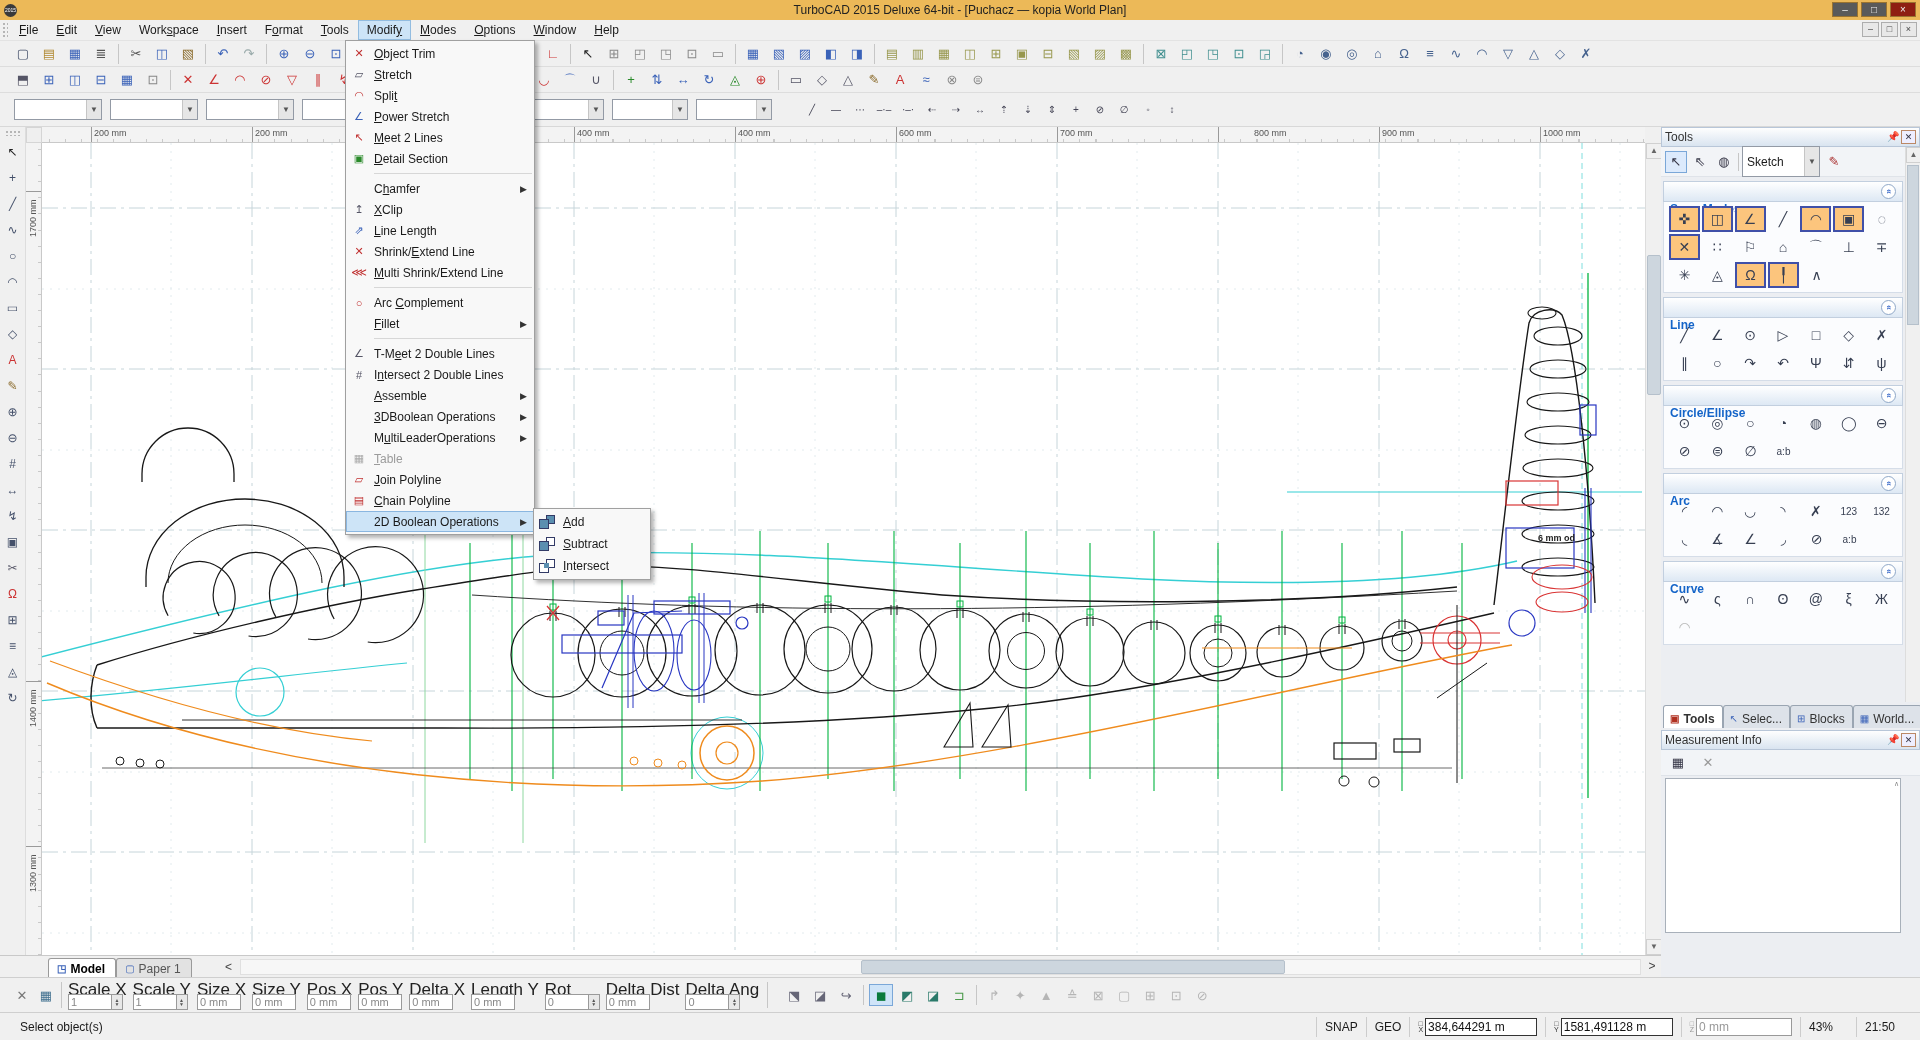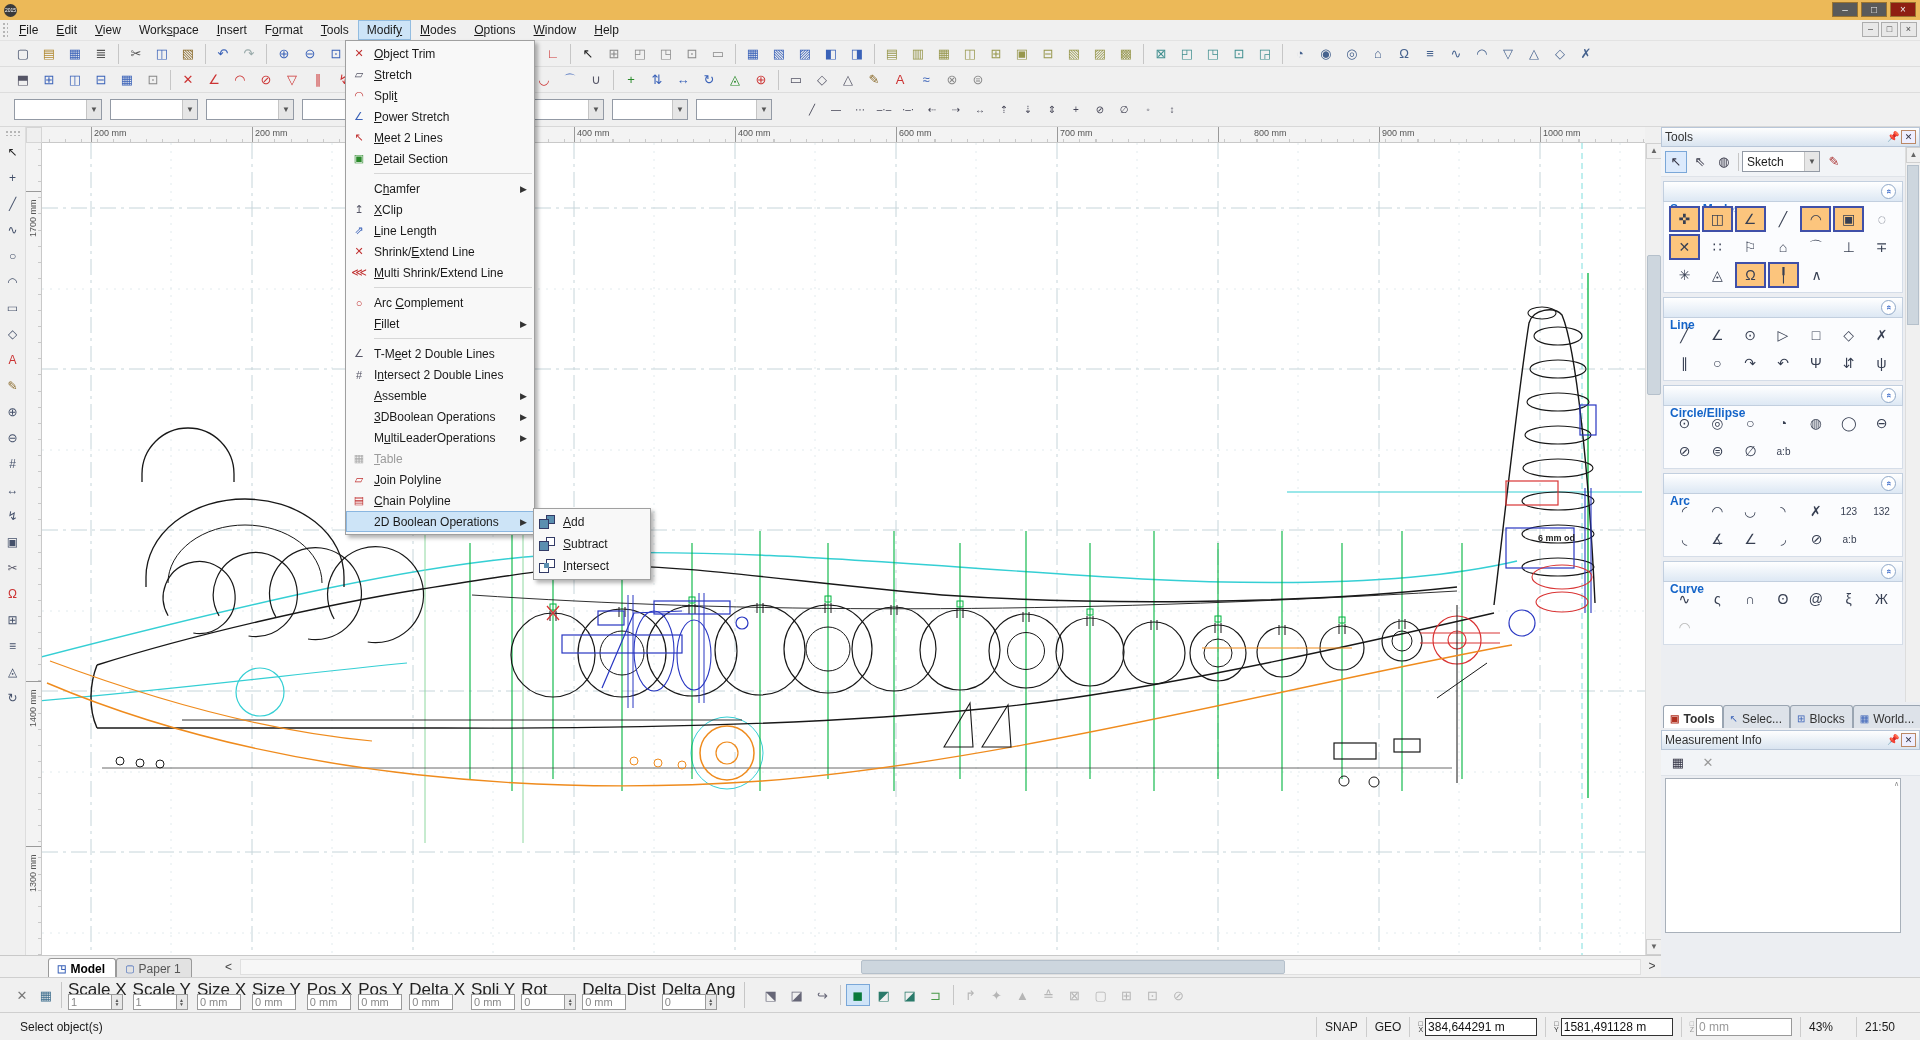--- a/index.html
+++ b/index.html
@@ -84,21 +84,21 @@
   
   #rightpanel { position:absolute; left:1661px; top:0; width:259px; height:850px; background:#eceef2; }
   .palheader { height:20px; background:linear-gradient(#fefefe,#d9e4f0); border:1px solid #b8c6d8;
     display:flex; align-items:center; padding:0 3px; font-size:12px; color:#333; }
   .palheader .ptitle { flex:1; }
   .pin { width:15px; height:15px; font-size:10px; color:#777; text-align:center; line-height:14px; }
   .palclose { width:15px; height:14px; border:1px solid #b86; background:#eef; color:#334; font-size:9px; text-align:center; line-height:12px; }
   #tools-toolbar { height:30px; display:flex; align-items:center; padding:2px 4px; gap:3px; background:#f2f4f7; border-bottom:1px solid #dfe3e9; }
   .ptool { width:22px; height:22px; display:flex; align-items:center; justify-content:center; font-size:13px; color:#334; border:1px solid transparent; }
   .ptool.sel { border:1px solid #7aa7d8; background:#dceafc; }
-  .scombo { width:78px; height:21px; background:#fff; border:1px solid #939aa5; display:flex; align-items:center; }
+  .scombo { width:78px; height:31px; background:#fff; border:1px solid #939aa5; display:flex; align-items:center; }
   .scombo .val { flex:1; padding-left:4px; }
   .scombo .arr { width:15px; height:100%; background:#e6e6e6; border-left:1px solid #c5c5c5; font-size:8px; color:#555; display:flex; align-items:center; justify-content:center; }
   .sect { margin:4px 2px 0 2px; }
   .secthdr { height:21px; background:linear-gradient(#ffffff,#dde8f4); border:1px solid #c2cfdf;
     display:flex; align-items:center; padding:0 6px; color:#1464c8; font-weight:bold; }
   .secthdr .st { flex:1;margin-top:34px; }
   .chev { width:15px; height:15px; border:1px solid #8fa8c8; border-radius:50%; background:#fff; color:#3a6ac8;
     font-size:9px; text-align:center; line-height:13px; transform:rotate(90deg); }
   .sectbody { background:#fbfcfe; border:1px solid #d5dde8; border-top:none; padding:3px 4px; }
   .srow { display:flex; }
@@ -161,20 +161,21 @@
   .coordin { width:112px; height:18px; border:1px solid #333; background:#fff; font-size:12px; padding:0 2px;
     white-space:nowrap; overflow:hidden; color:#111; font-family:"Liberation Sans",sans-serif; }
   .coordin.dim { border-color:#999; color:#999; }
 </style>
 </head>
 <body>
 <div id="app">
 
 <div id="titlebar">
   <div id="appicon">2015</div>
+  <div id="title">TurboCAD 2015 Deluxe 64-bit - [Puchacz — kopia World Plan]</div>
   <div id="wincontrols">
         <div class="winbtn">–</div>
         <div class="winbtn">□</div>
         <div class="winbtn close">×</div>
       </div>
 </div>
 
 <div id="menubar">
   <div class="grip"></div>
   <div id="menuitems" style="display:flex">
@@ -999,21 +1000,21 @@
             <input value="0 mm" style="">
           </div>
         </div>
         <div class="fld">
           <div class="flab">Delta X</div>
           <div class="fwrap">
             <input value="0 mm" style="">
           </div>
         </div>
         <div class="fld">
-          <div class="flab">Spli Y</div>
+          <div class="flab">Length Y</div>
           <div class="fwrap">
             <input value="0 mm" style="">
           </div>
         </div>
         <div class="fld">
           <div class="flab">Rot</div>
           <div class="fwrap">
             <input value="0" style="">
             <span class="spin">▲<br>▼</span>
           </div>

